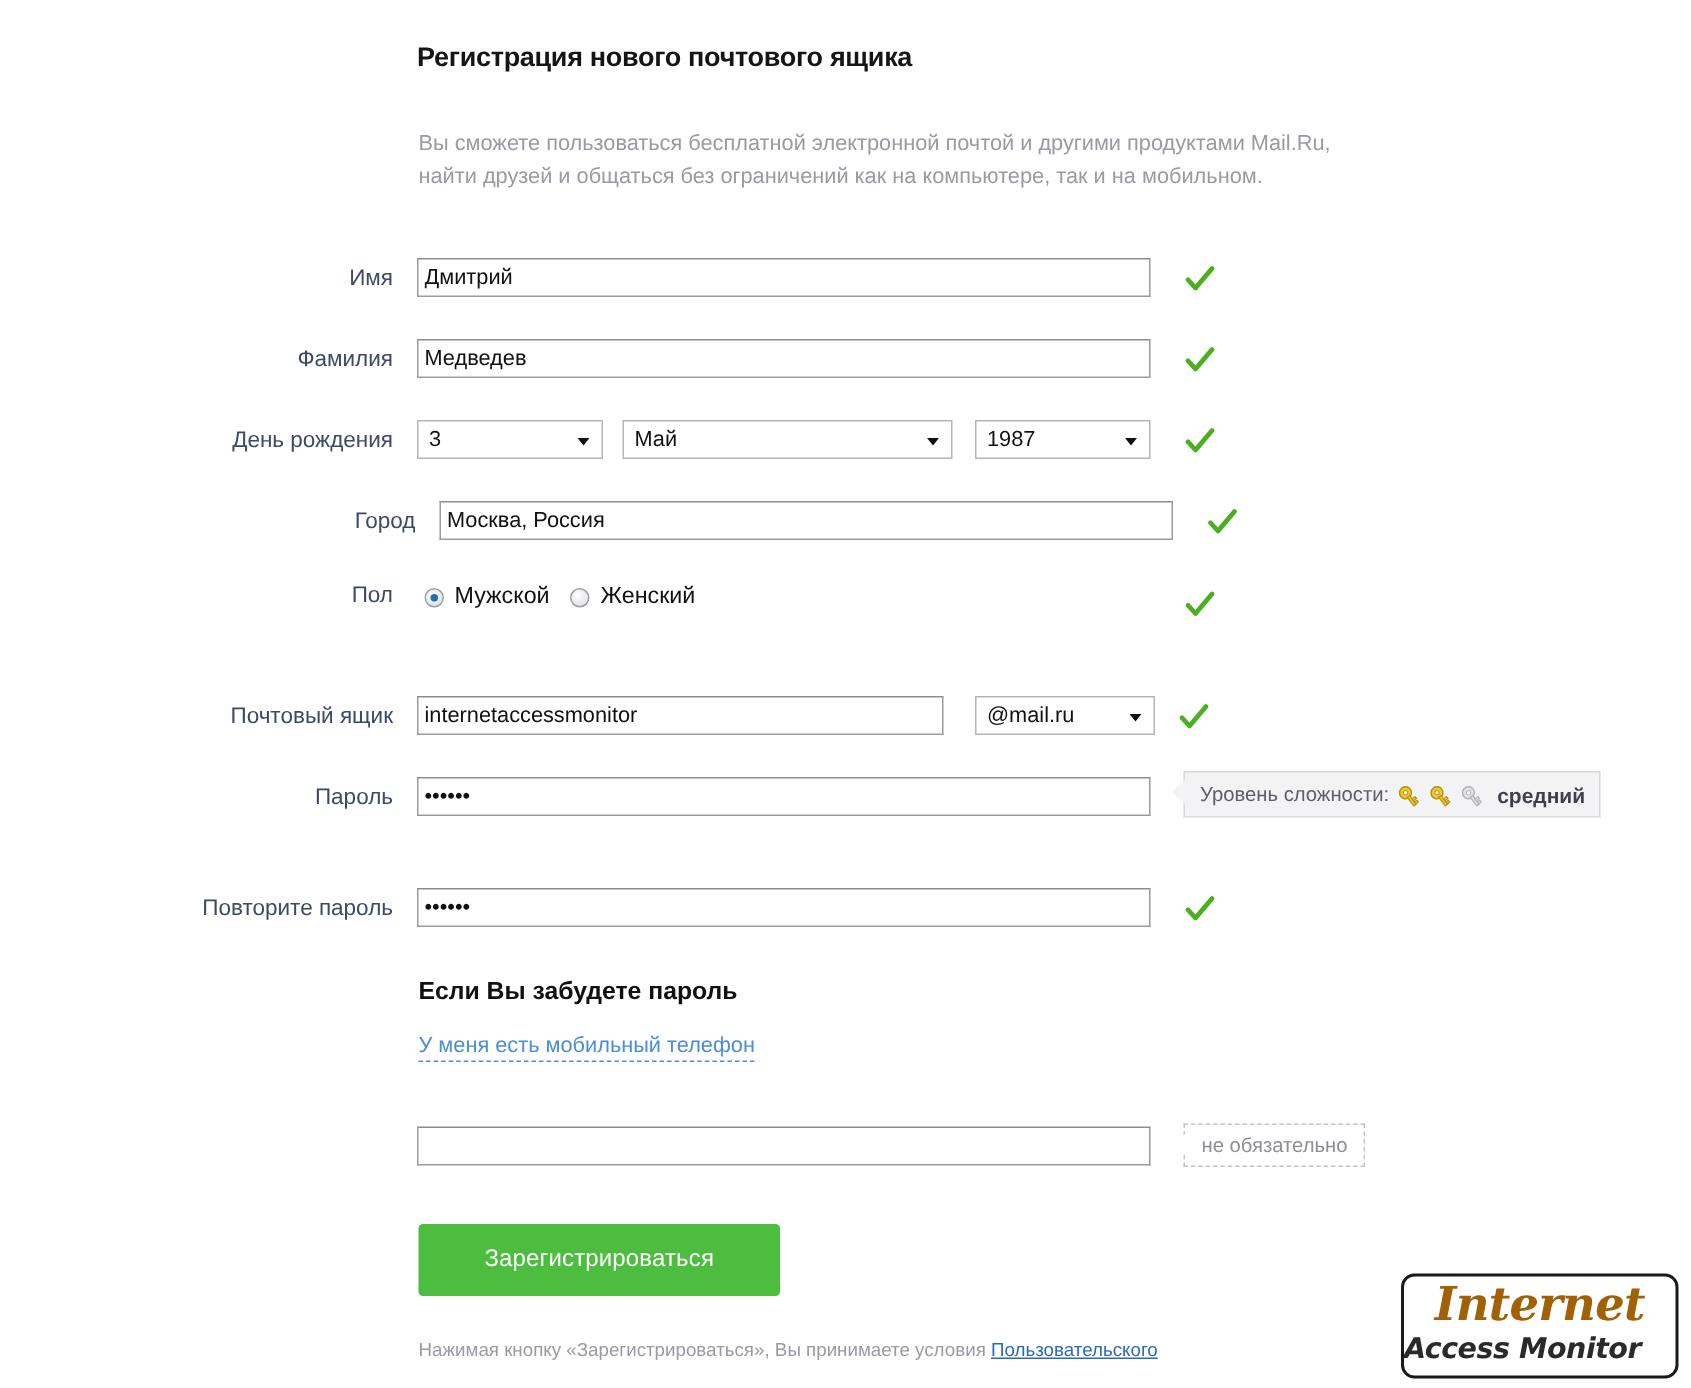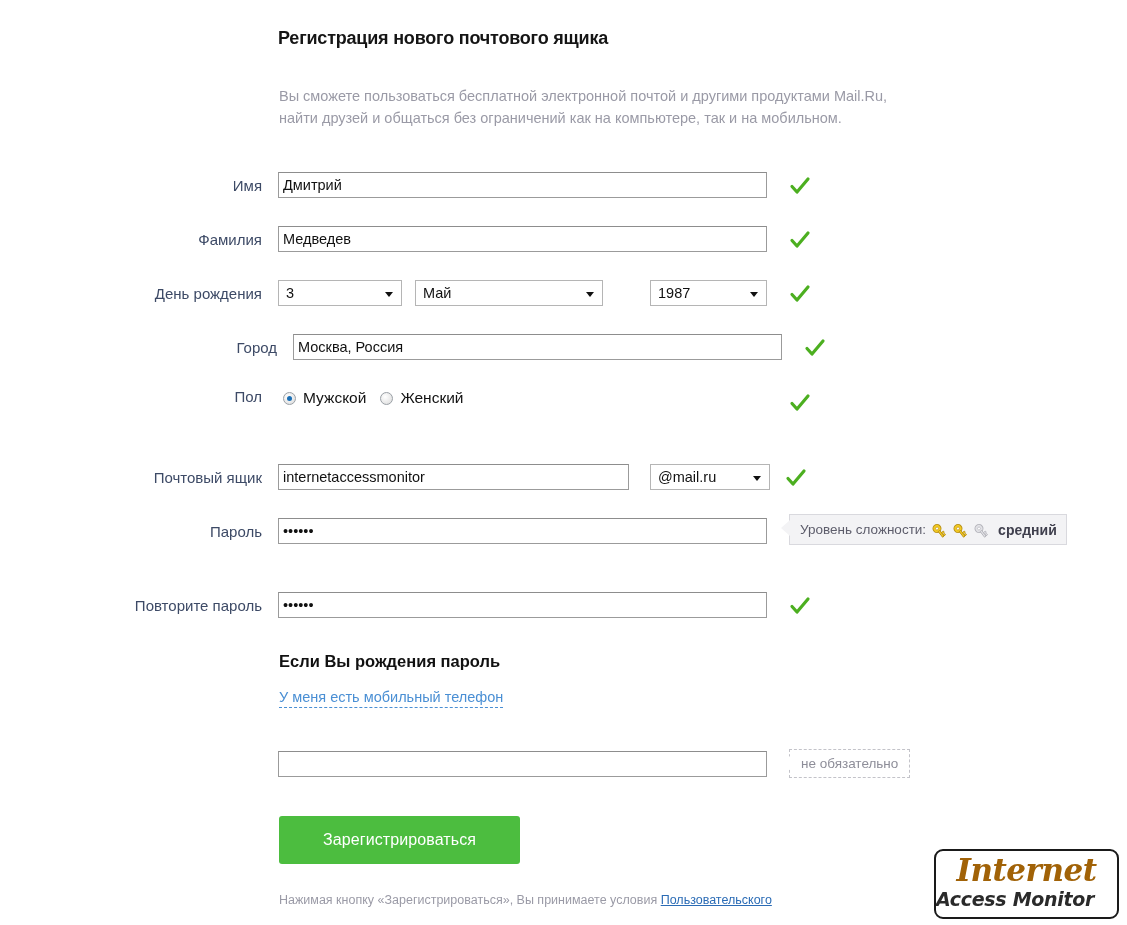--- a/index.html
+++ b/index.html
@@ -95,21 +95,21 @@
   .sel .arrow {
     position: absolute;
     right: 8px;
     top: 11px;
     width: 0; height: 0;
     border-left: 4.5px solid transparent;
     border-right: 4.5px solid transparent;
     border-top: 5px solid #111;
   }
   #sel-day   { left: 278px;  width: 124px; }
-  #sel-month { left: 415px;  width: 188px; }
+  #sel-month { left: 415px;  width: 220px; }
   #sel-year  { left: 650px;  width: 117px; }
 
   
   .radio-group {
     position: absolute;
     left: 283px;
     top: 0;
     height: 30px;
     display: flex;
     align-items: center;
@@ -448,21 +448,21 @@
 <div class="form-row" style="top:572px;margin-top:20px;">
   <div class="field-label">Повторите пароль</div>
   <input class="text-input" type="text" id="input-password-repeat" value="••••••" style="">
   <span class="check-icon" style="top:3px;">
     <svg width="22" height="22" viewBox="0 0 22 22">
         <path d="M3 11.5 L8 17 L19 4" fill="none" stroke="#4caf20" stroke-width="3.2" stroke-linecap="round" stroke-linejoin="round"></path>
       </svg>
   </span>
 </div>
 
-<div class="forgot-title">Если Вы рождения пароль</div>
+<div class="forgot-title">Если Вы забудете пароль</div>
 <div class="forgot-link">У меня есть мобильный телефон</div>
 
 <div class="form-row" style="top:751px;">
   <input class="text-input" type="text" id="input-extra-email" value="" style="">
 </div>
 <div class="opt-tip">
   <span class="tail2"></span>
   <span>не обязательно</span>
 </div>
 

